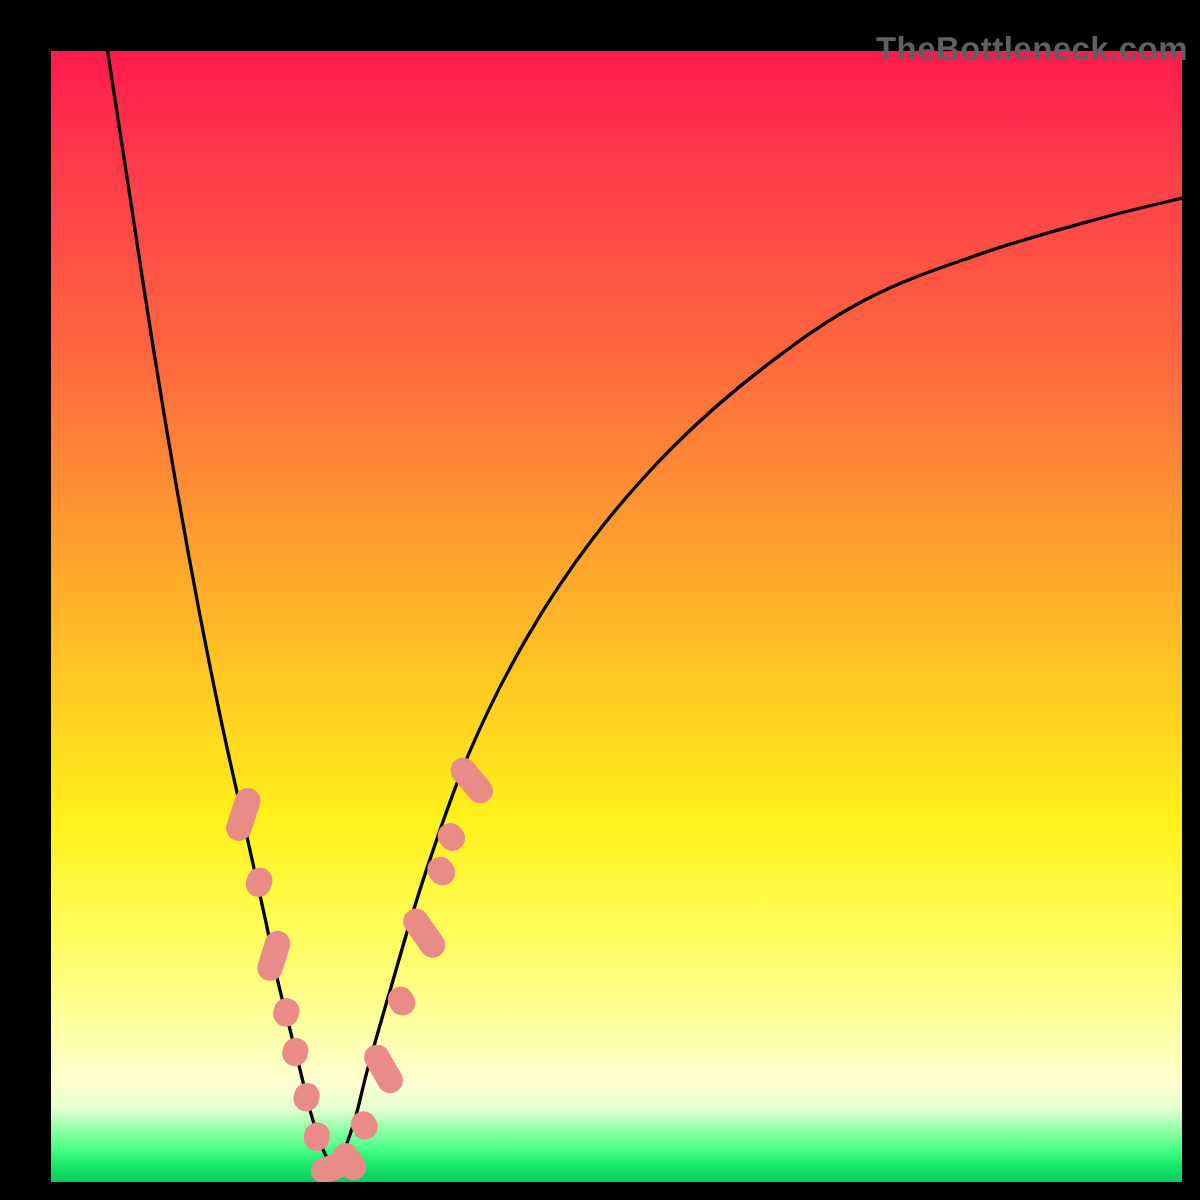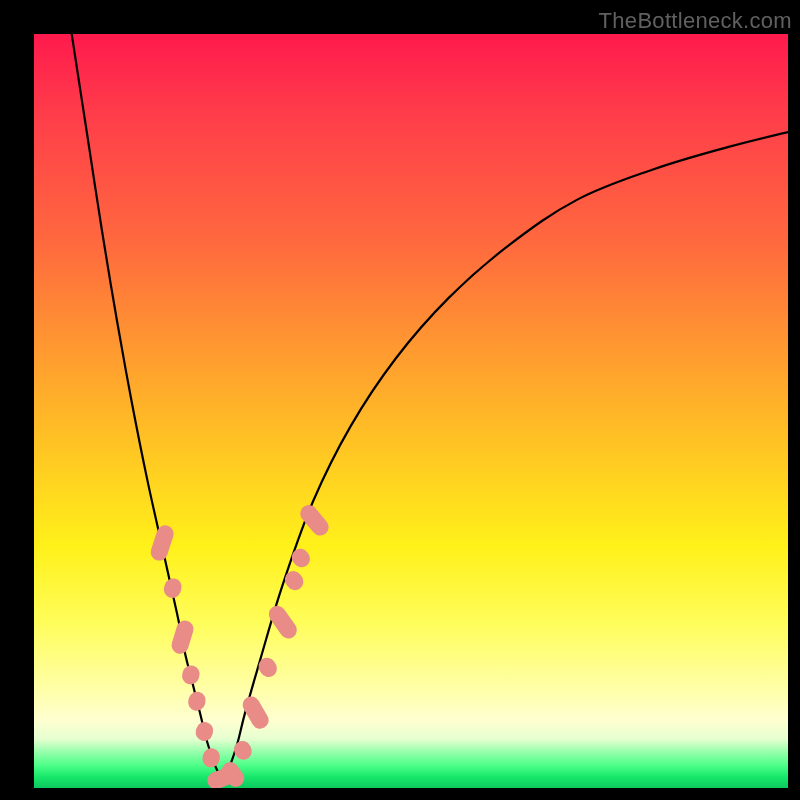--- a/index.html
+++ b/index.html
@@ -41,24 +41,24 @@
       #ffffd0 91%,
       #e6ffd0 93.5%,
       #a0ffb0 95%,
       #4dff88 97%,
       #17e86b 98.5%,
       #0cc95f 100%
     );
   }
   .watermark {
     position: absolute;
-    top: 8px;
+    top: 20px;
     right: 8px;
     font-size: 22px;
-    font-weight: 400;
+    font-weight: 700;
     color: #606060;
     letter-spacing: 0.3px;
     user-select: none;
   }
   svg.curves {
     position: absolute;
     inset: 0;
   }
 </style>
 </head>

